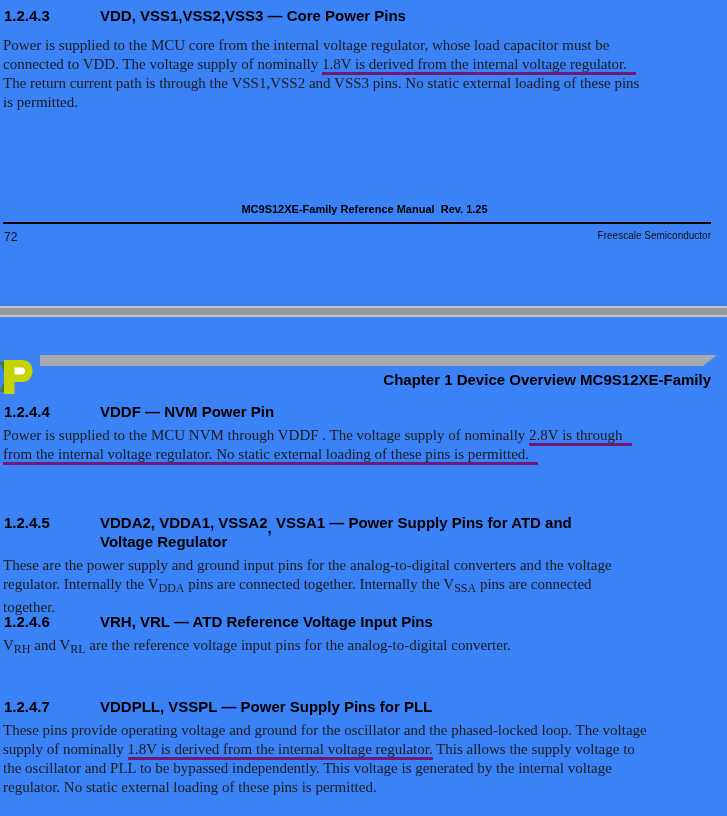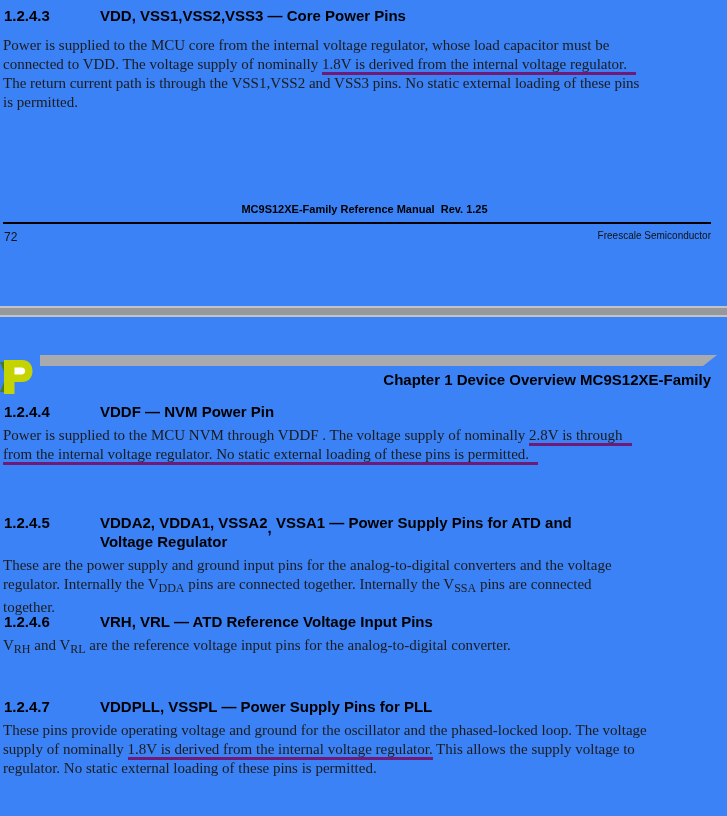--- a/index.html
+++ b/index.html
@@ -132,18 +132,19 @@
     <div class="section" style="top: 697px;">
       <div class="shead">
         <span class="snum">1.2.4.7</span>
         <span class="stitles">
             <div class="stitle-line"><span class="seg">VDDPLL, VSSPL — Power Supply Pins for PLL</span></div>
           </span>
       </div>
       <div class="spara">
           <div class="bline"><span class="seg">These pins provide operating voltage and ground for the oscillator and the phased-locked loop. The voltage</span></div>
           <div class="bline"><span class="seg">supply of nominally </span><span class="seg ul">1.8V is derived from the internal voltage regulator.</span><span class="seg"> This allows the supply voltage to</span></div>
+          <div class="bline"><span class="seg">the oscillator and PLL to be bypassed independently. This voltage is generated by the internal voltage</span></div>
           <div class="bline"><span class="seg">regulator. No static external loading of these pins is permitted.</span></div>
         </div>
     </div>
   </div>
 
 </div>
 
 </body></html>

